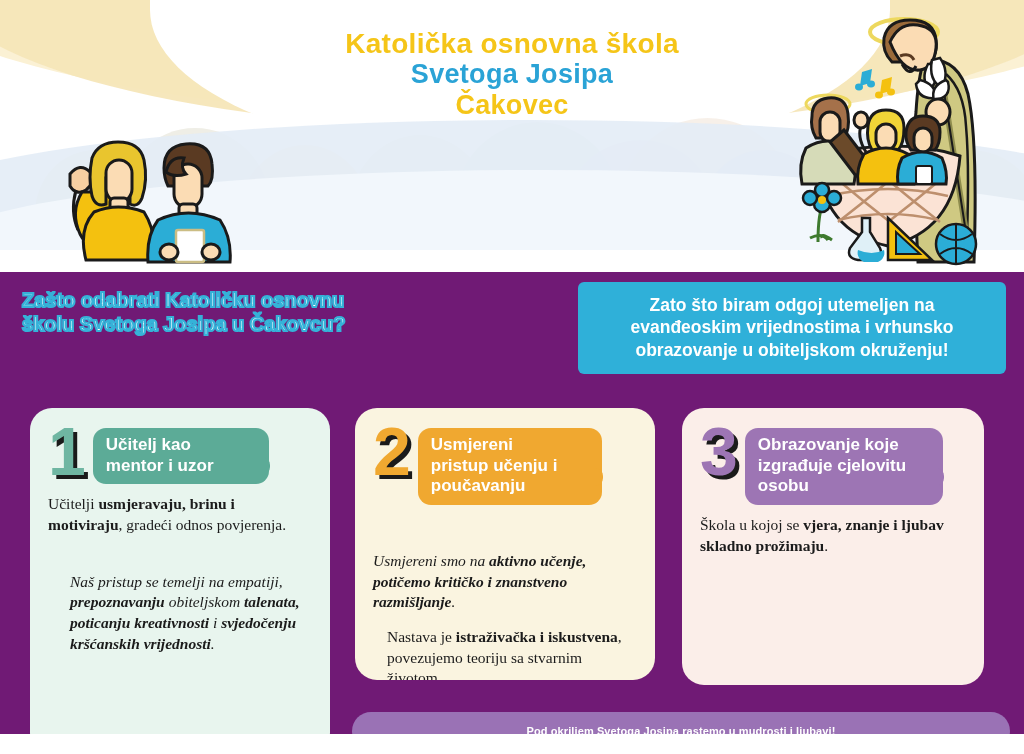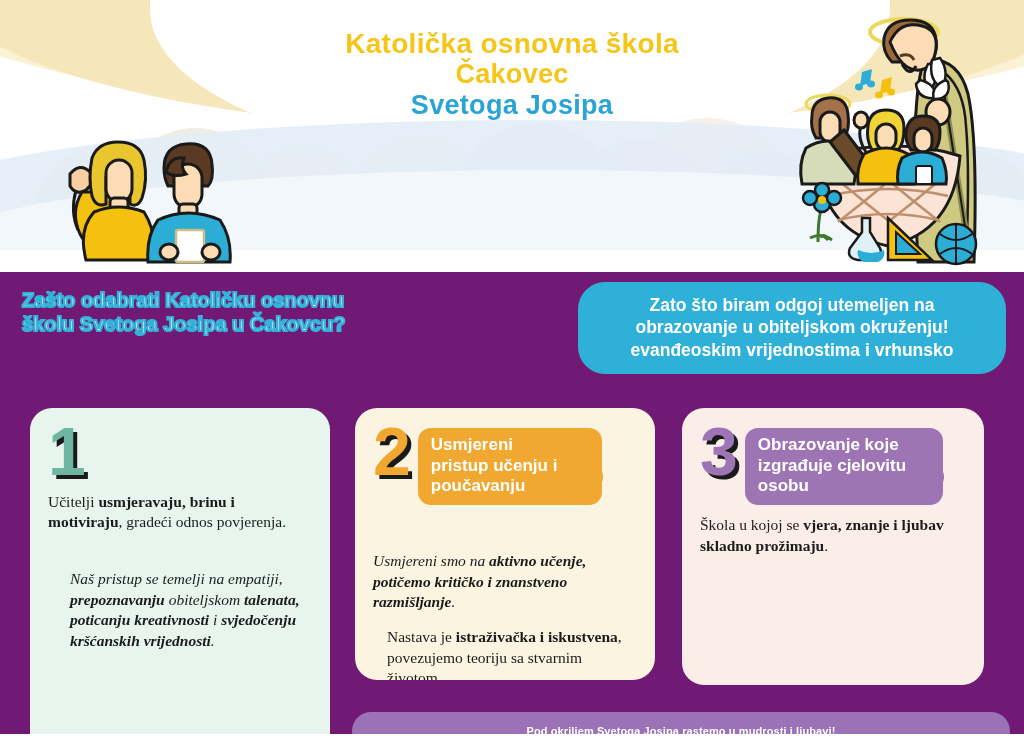--- a/index.html
+++ b/index.html
@@ -38,21 +38,21 @@
 
   
   .question{position:absolute;left:22px;top:288px;width:540px;z-index:8;
     font-size:20px;font-weight:bold;line-height:1.22;color:#ffffff;
     -webkit-text-stroke:2.2px #35b2d8;
     text-shadow:0 0 0 #35b2d8;}
   .question span{display:block;}
 
   
   .answer-box{position:absolute;left:578px;top:282px;width:428px;
-    background:#2fb0d9;border-radius:27px;padding:12px 14px 13px 14px;
+    background:#2fb0d9;border-radius:6px;padding:12px 14px 13px 14px;
     box-sizing:border-box;z-index:8;}
   .answer-box p{margin:0;color:#ffffff;font-size:17.5px;font-weight:bold;line-height:1.28;text-align:center;}
 
   
   .card{position:absolute;border-radius:22px;box-sizing:border-box;overflow:hidden;}
   .card1{left:30px;top:408px;width:300px;height:346px;background:#e8f5ee;}
   .card2{left:355px;top:408px;width:300px;height:272px;background:#faf4e0;}
   .card3{left:682px;top:408px;width:302px;height:277px;background:#fbeee9;}
 
   .card-head{position:relative;display:flex;align-items:flex-start;padding:14px 14px 0 14px;}
@@ -109,22 +109,22 @@
     <div class="blob" style="left:790px;top:135px;width:150px;height:128px;background:#efe6e8;opacity:.7;"></div>
     <div class="blob" style="left:900px;top:150px;width:140px;height:112px;background:#f4ebd9;opacity:.8;"></div>
 
     <div class="wave w-blue"></div>
     <div class="wave w-blue2"></div>
     <div class="bottomwhite"></div>
   </div>
 
   <div class="title-wrap">
     <div class="t-line t1">Katolička osnovna škola</div>
+    <div class="t-line t2">Svetoga Josipa</div>
     <div class="t-line t3">Čakovec</div>
-    <div class="t-line t2">Svetoga Josipa</div>
   </div>
 
   <div class="illo illo-left">
     <svg viewBox="0 0 200 132" width="200" height="132">
 
       <path d="M18 36 q10 -12 20 -2 q6 10 -4 18 q-10 6 -16 -4 z" fill="#f7cfa2" stroke="#1a1a1a" stroke-width="3"></path>
       <path d="M24 52 q-6 22 2 40" fill="none" stroke="#1a1a1a" stroke-width="3"></path>
       <path d="M30 54 q-12 20 -2 42 q8 16 30 18 l34 0 q10 -26 -6 -38 q-22 -16 -34 -22 z" fill="#f4c10f" stroke="#1a1a1a" stroke-width="3"></path>
       <path d="M40 20 q6 -16 26 -16 q22 0 26 18 q4 20 -2 38 q-4 10 -12 6 l0 -26 l-24 0 l0 26 q-10 4 -14 -8 q-4 -18 0 -38 z" fill="#e9c52e" stroke="#1a1a1a" stroke-width="3"></path>
       <rect x="54" y="22" width="26" height="42" rx="13" fill="#fbdcb4" stroke="#1a1a1a" stroke-width="3"></rect>
@@ -212,27 +212,31 @@
     </svg>
   </div>
 
   <div class="question">
     <span>Zašto odabrati Katoličku osnovnu</span>
     <span>školu Svetoga Josipa u Čakovcu?</span>
   </div>
 
   <div class="answer-box">
     <p>Zato što biram odgoj utemeljen na</p>
+    <p>evanđeoskim vrijednostima i vrhunsko</p>
     <p>obrazovanje u obiteljskom okruženju!</p>
-    <p>evanđeoskim vrijednostima i vrhunsko</p>
   </div>
 
   <div class="card card1">
     <div class="card-head">
       <div class="bignum n1">1</div>
+      <div class="pill p1">
+        <div>Učitelj kao</div>
+        <div>mentor i uzor</div>
+      </div>
     </div>
     <div class="card-body">
       <p class="para"><span>Učitelji </span><b>usmjeravaju, brinu i motiviraju</b><span>, gradeći odnos povjerenja.</span></p>
       <p class="para para2 ital indent"><span>Naš pristup se temelji na empatiji, </span><b>prepoznavanju</b><span> obiteljskom </span><b>talenata, poticanju kreativnosti</b><span> i </span><b>svjedočenju kršćanskih vrijednosti</b><span>.</span></p>
     </div>
   </div>
 
   <div class="card card2">
     <div class="card-head">
       <div class="bignum n2">2</div>

